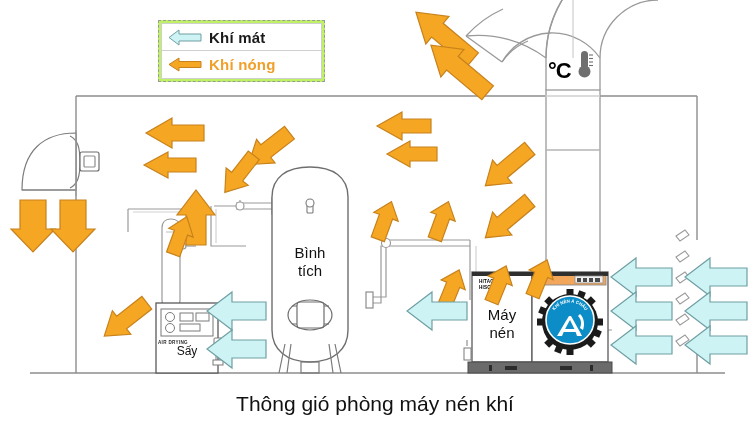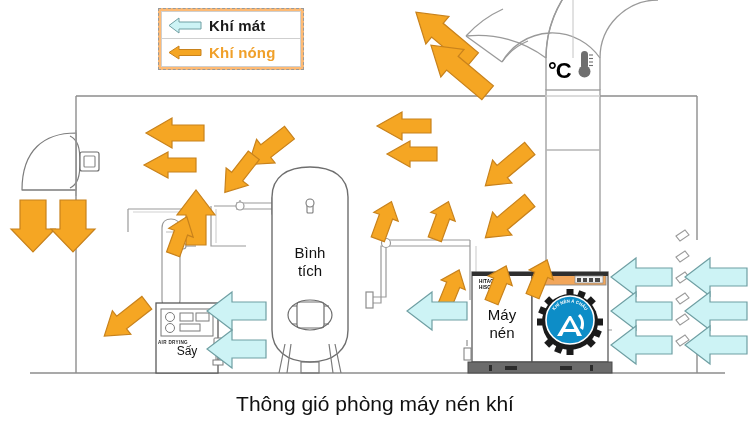--- a/index.html
+++ b/index.html
@@ -8,23 +8,23 @@
     background:#ffffff;
     font-family:"Liberation Sans", sans-serif;
     overflow:hidden;
     position:relative;
   }
   #stage{position:absolute;inset:0;width:750px;height:422px;}
   .abs{position:absolute;}
 
   
   .legend{
-    left:158px;top:8px;width:146px;height:62px;
+    left:158px;top:20px;width:167px;height:62px;
     border:1px dashed #9a9a9a;
-    background:#fdba74;
+    background:#bef264;
     box-sizing:border-box;
     padding:2px;
   }
   .legend-row{
     display:flex;align-items:center;
     height:28px;
     box-sizing:border-box;
     border:1px solid #cfcfcf;
     background:#fff;
     padding-left:6px;

